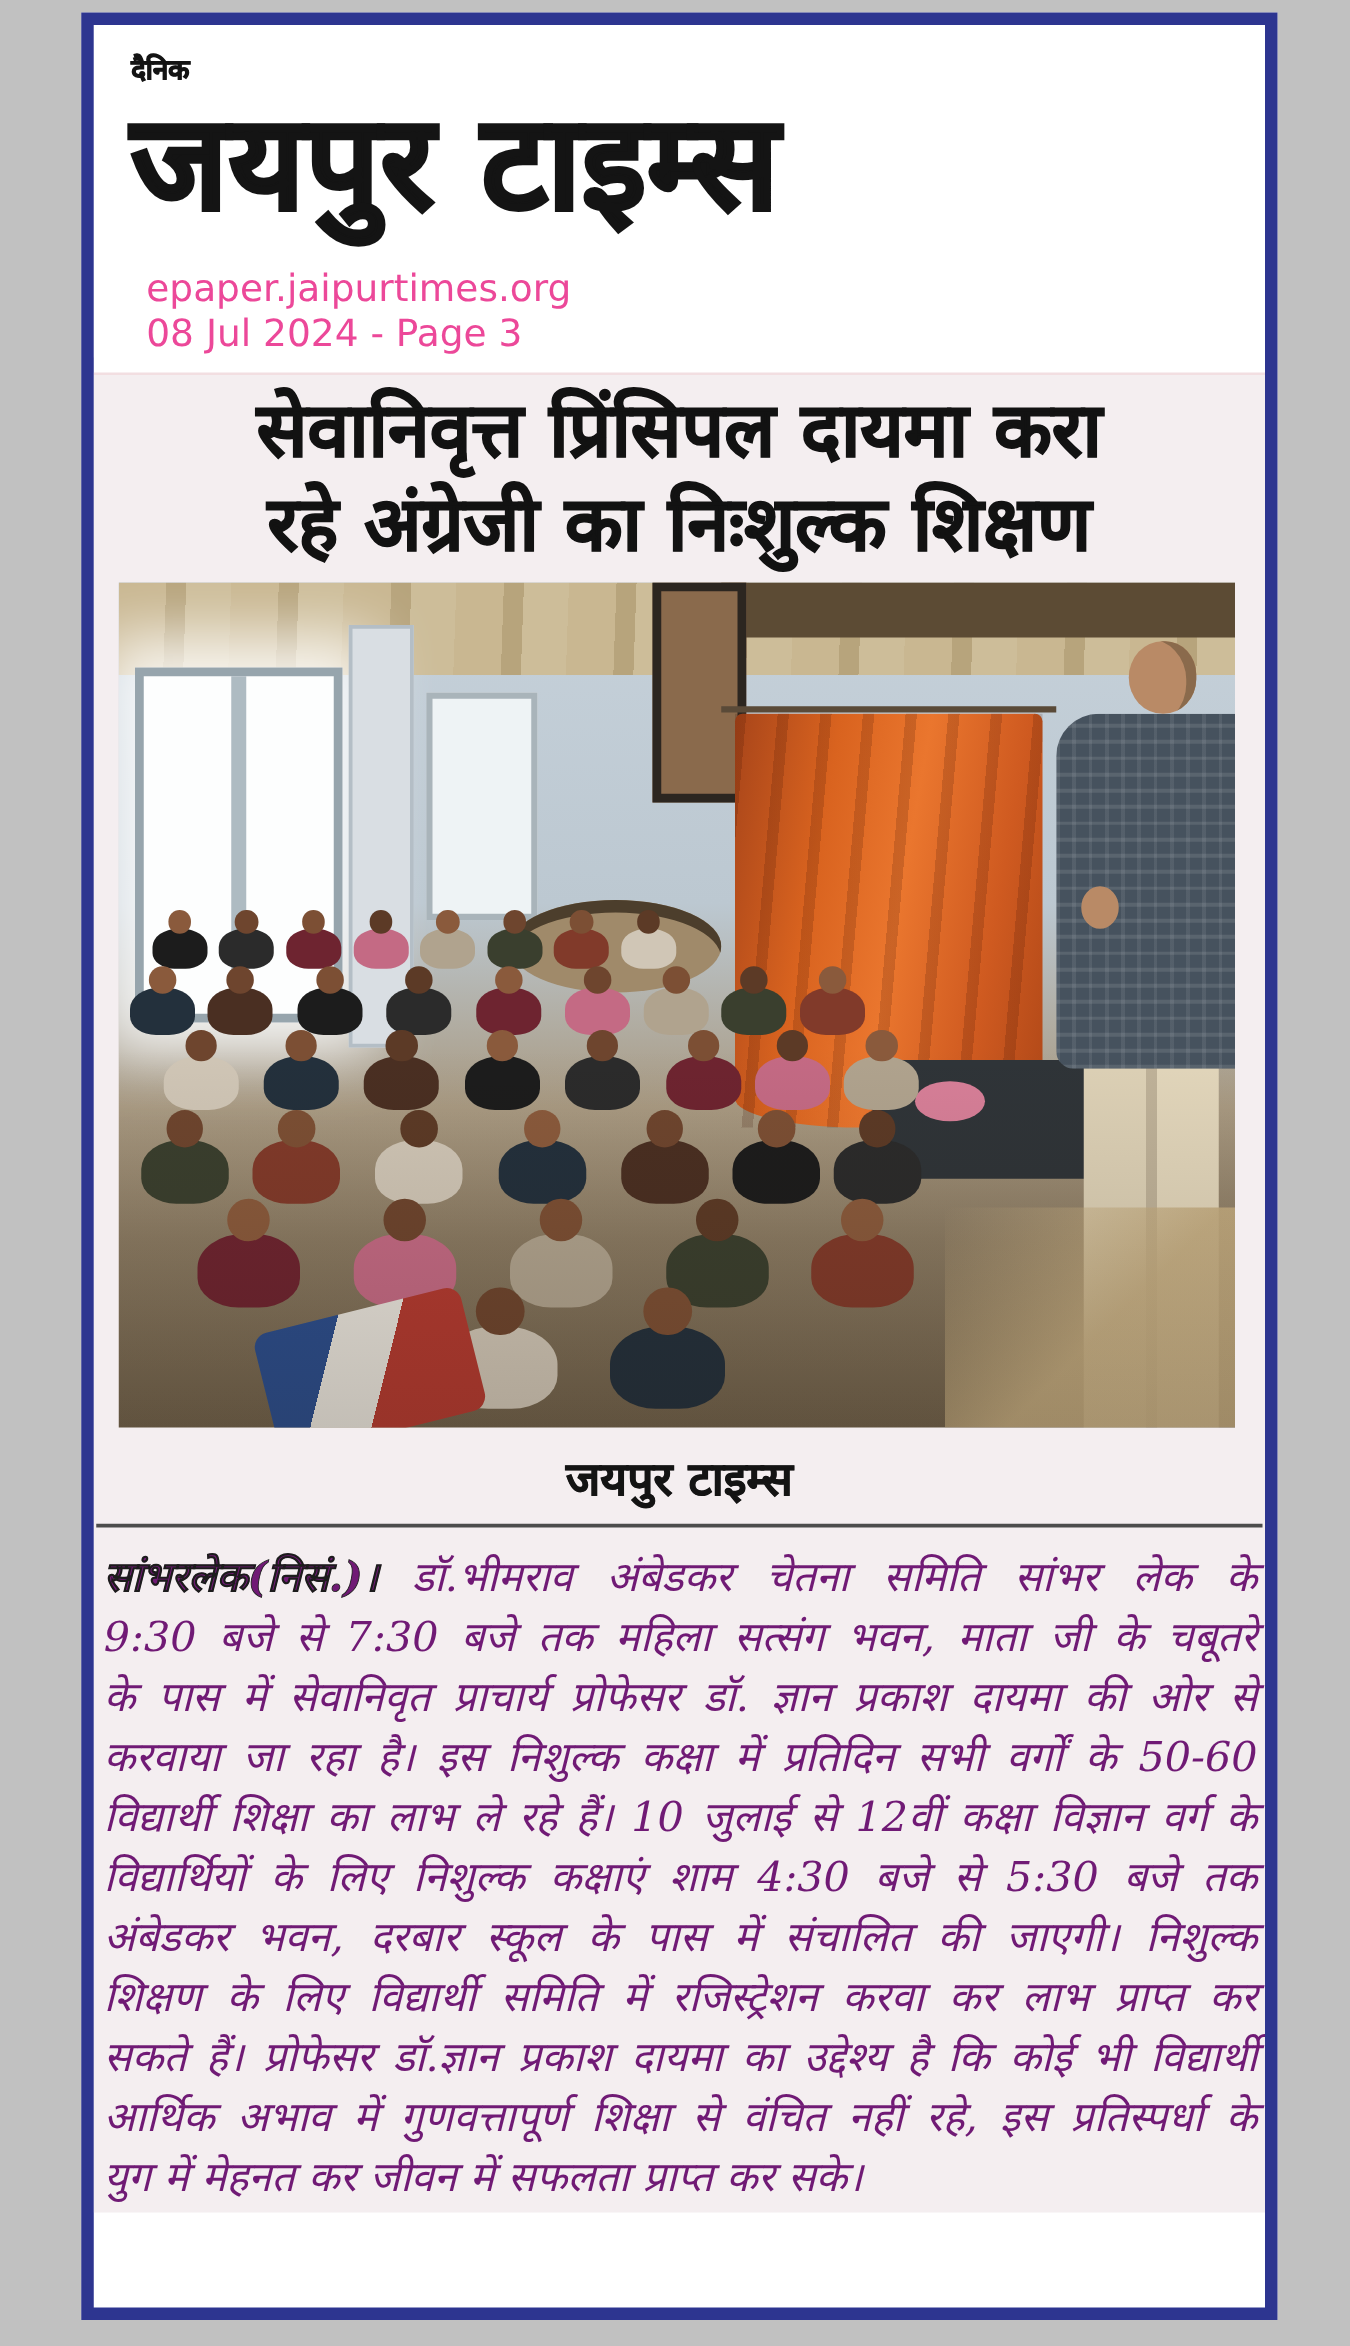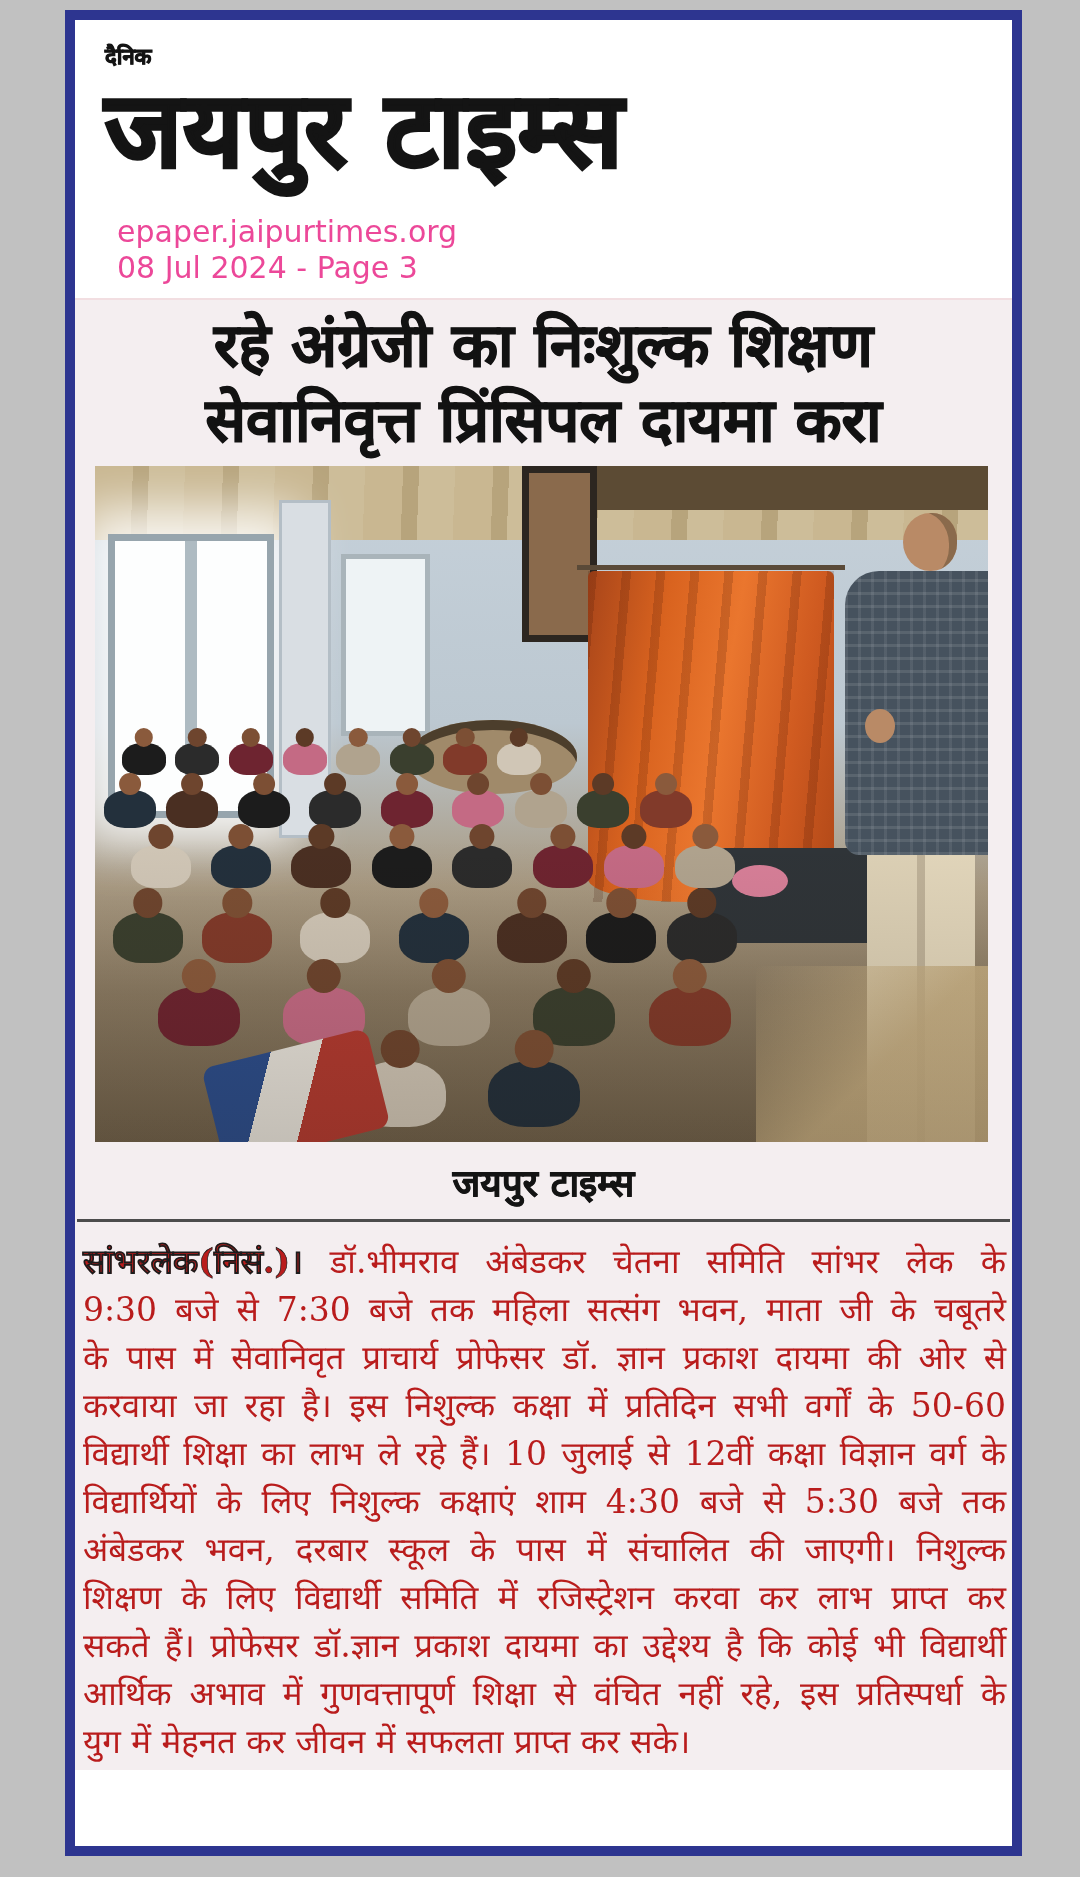--- a/index.html
+++ b/index.html
@@ -84,21 +84,21 @@
     background:linear-gradient(118deg,#2b4d8c 0 32%,#e8e4dc 32% 56%,#b33a30 56% 100%);
     border-radius:12px; }
   .floorpatch { right:0; bottom:0; width:26%; height:26%;
     background:linear-gradient(135deg,rgba(190,165,120,.0), rgba(196,172,128,.9) 55%); }
   .vign { inset:0; background:linear-gradient(rgba(0,0,0,0) 55%, rgba(30,20,10,.18)); }
 
   
   .caption { text-align:center; font-size:37px; font-weight:bold; color:#141414; margin-top:14px;
     -webkit-text-stroke:0.6px #141414; }
   .caption-rule { height:3px; background:#4c4c4c; margin:12px 2px 0 2px; }
-  .body-text { padding:16px 6px 0 8px; font-family:"DejaVu Serif", serif; color:#b91c1c; }
+  .body-text { padding:16px 6px 0 8px; font-family:"DejaVu Serif", serif; color:#701a75;font-style:italic; }
   .body-line { font-size:33px; line-height:48px; text-align:justify; text-align-last:justify; }
   .body-line.last { text-align-last:left; }
   .lead { font-weight:bold; -webkit-text-stroke:0.7px #1c1c1c; }
 </style>
 </head>
 <body>
 
 <div class="card">
 
   <div class="masthead">
@@ -108,22 +108,22 @@
       <div>epaper.jaipurtimes.org</div>
       <div>08 Jul 2024 - Page 3</div>
     </div>
   </div>
 
   <div class="sep1"></div>
 
   <div class="article">
 
     <div class="headline">
+      <div>सेवानिवृत्त प्रिंसिपल दायमा करा</div>
       <div>रहे अंग्रेजी का निःशुल्क शिक्षण</div>
-      <div>सेवानिवृत्त प्रिंसिपल दायमा करा</div>
     </div>
 
     <div class="photo" role="img" aria-label="Classroom scene: many children seated on the floor facing the camera, a large orange curtain and bright windows in the background, and a teacher in a checked shirt and cream trousers standing on the right">
       <div class="ceiling"></div>
       <div class="beam"></div>
       <div class="clock"></div>
       <div class="window1"></div>
       <div class="door"></div>
       <div class="window2"></div>
       <div class="picframe"></div>

